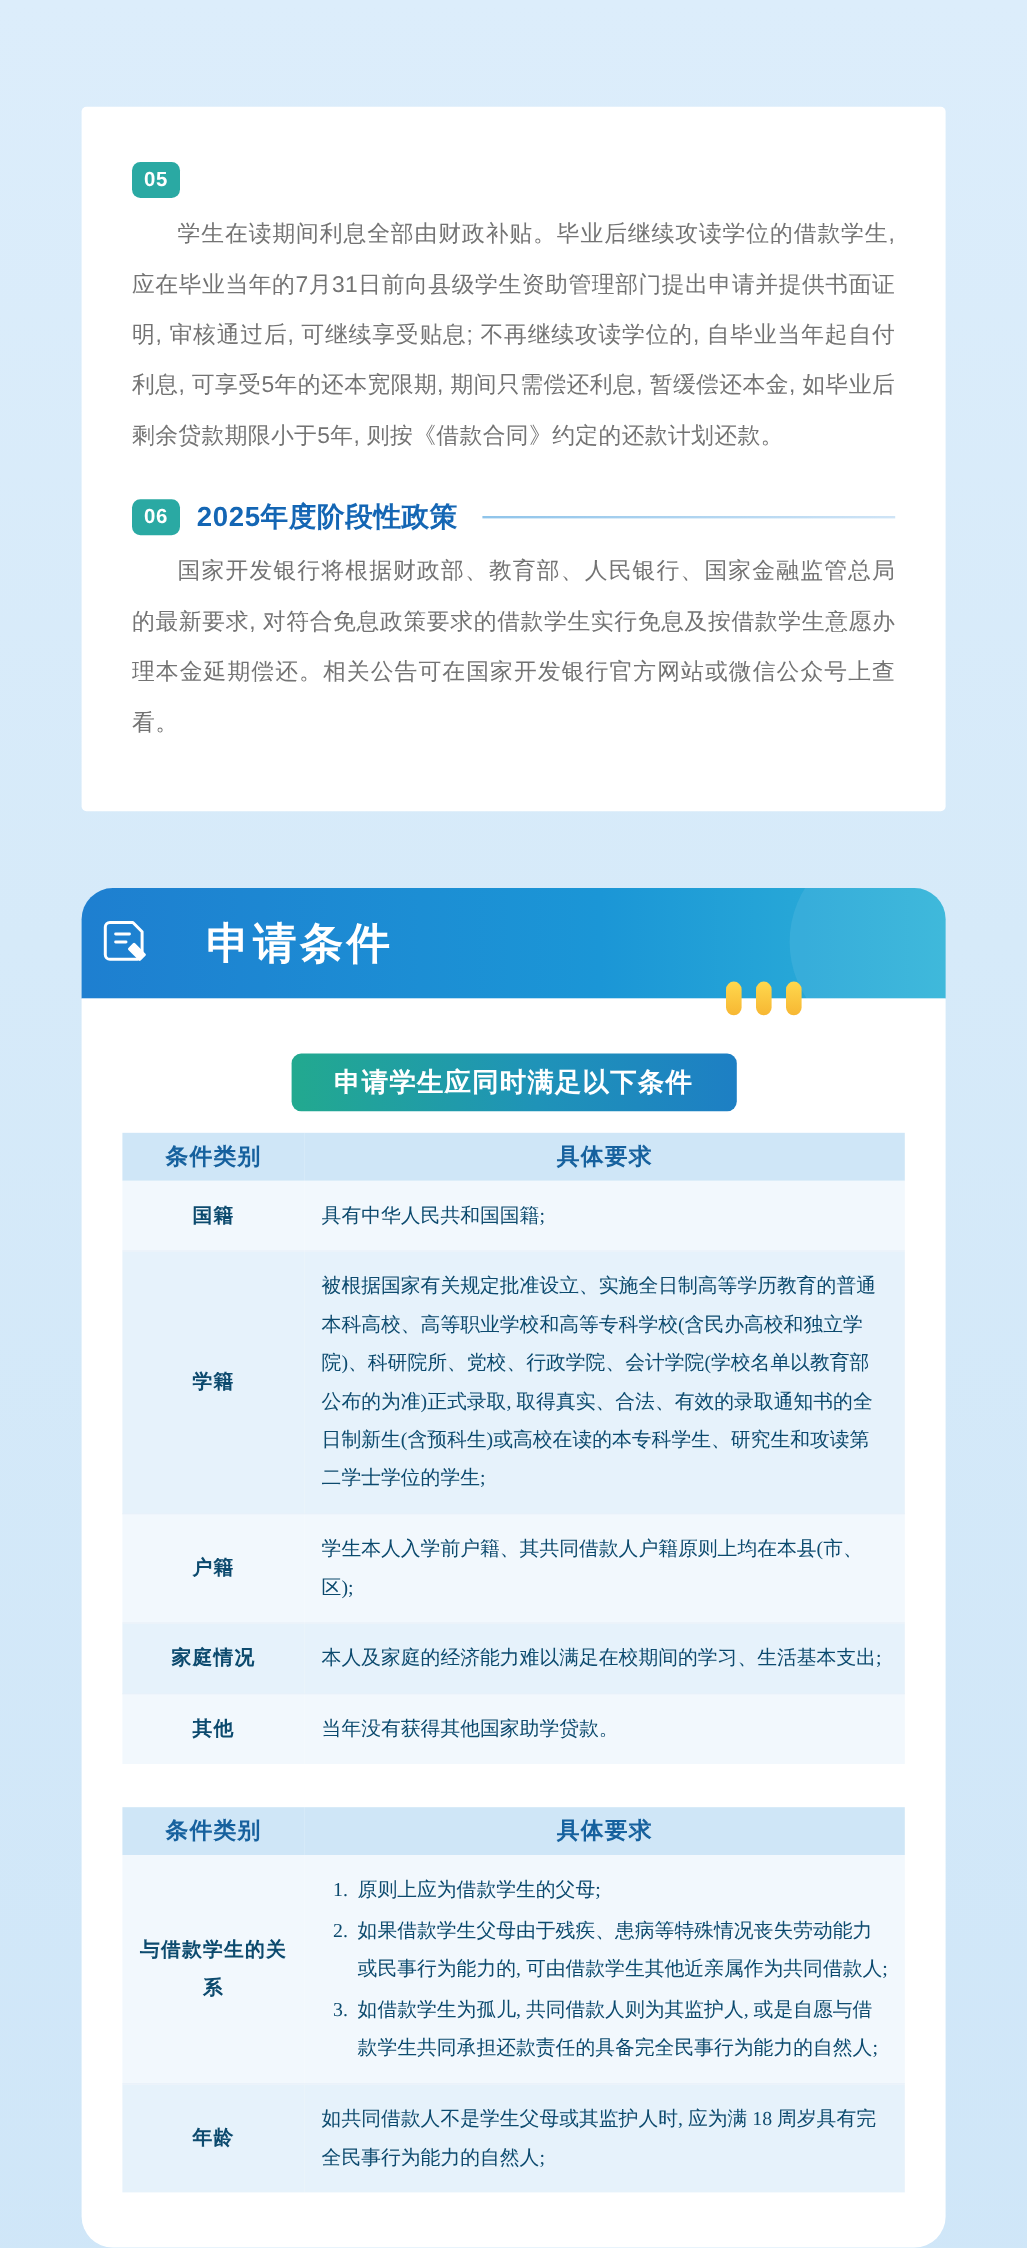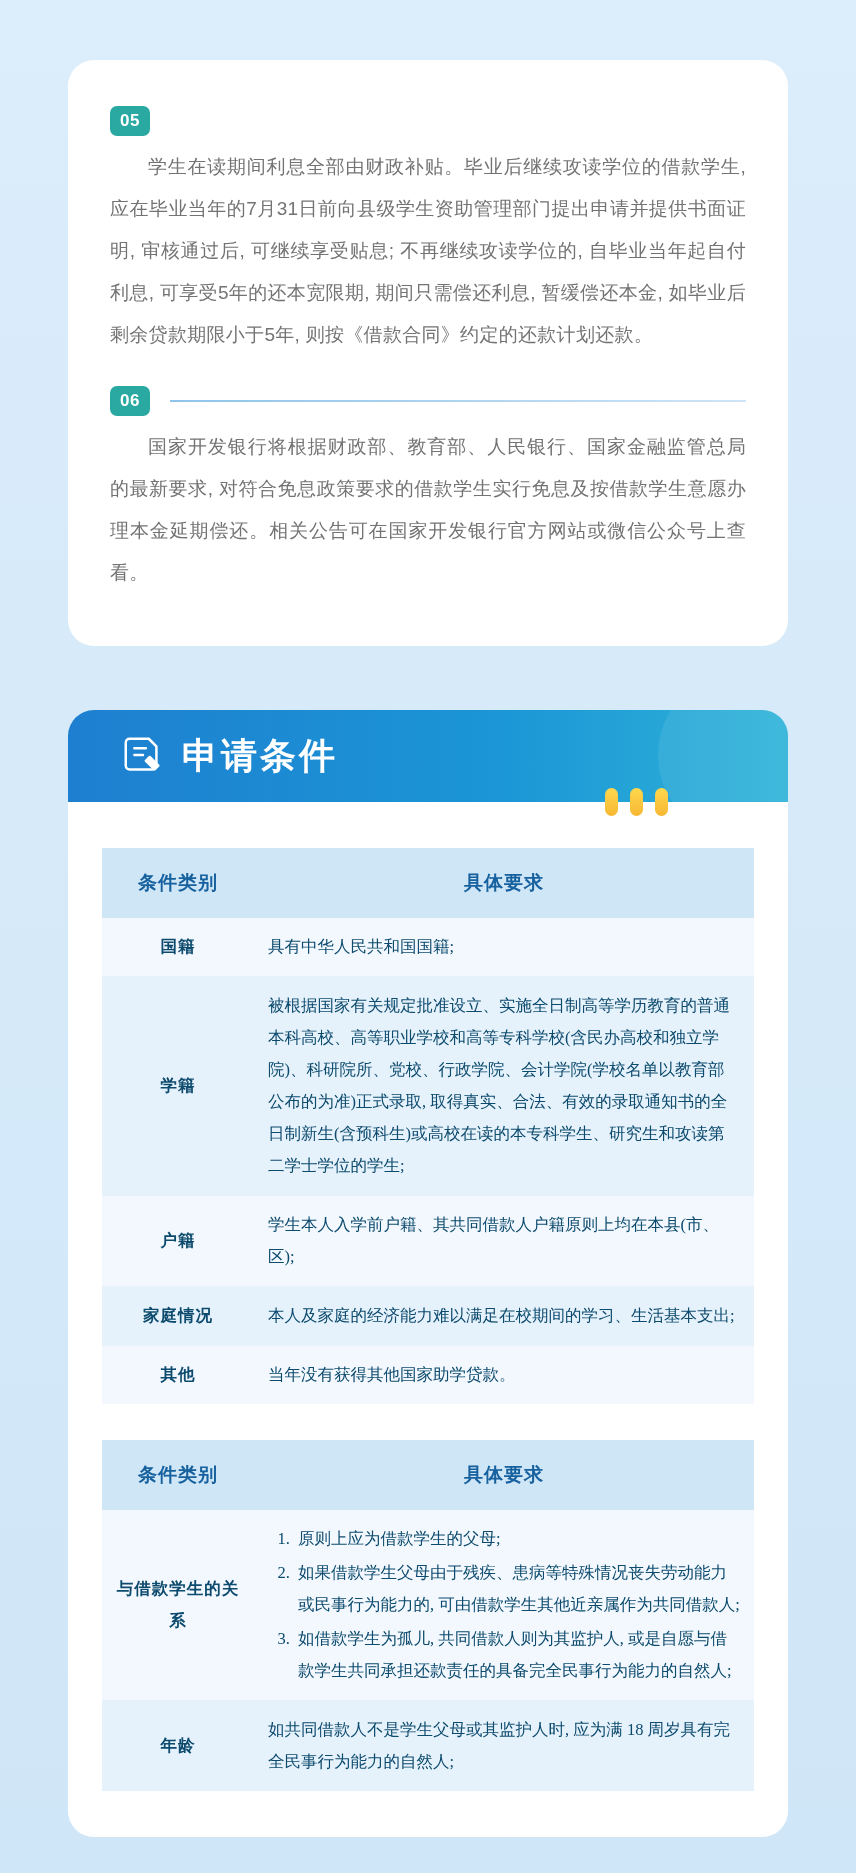--- a/index.html
+++ b/index.html
@@ -27,22 +27,22 @@
   .card {
     margin: 0 68px;
     background: #ffffff;
     border-radius: 26px;
     box-sizing: border-box;
   }
 
   
   .faq-card {
     padding: 46px 42px 52px 42px;
-    margin-top: 60px;
-    border-radius: 26px;
+    margin-top: 89px;
+    border-radius: 4px;
     background: #ffffff;
   }
   .qa-head {
     display: flex;
     align-items: center;
     gap: 14px;
     margin-bottom: 10px;
   }
   .qa-num {
     width: 40px;
@@ -87,23 +87,24 @@
     margin: 64px 68px 0 68px;
     position: relative;
   }
   .section-header {
     position: relative;
     background: linear-gradient(90deg, #1e7fd0 0%, #1b96d6 60%, #2fb3d8 100%);
     border-radius: 26px 26px 0 0;
     height: 92px;
     display: flex;
     align-items: center;
-    padding-left: 52px;
+    padding-left: 14px;
     box-sizing: border-box;
     overflow: hidden;
+    gap: 28px;
   }
   .section-header::after {
     content: "";
     position: absolute;
     right: -40px;
     top: -40px;
     width: 170px;
     height: 170px;
     border-radius: 50%;
     background: rgba(255,255,255,0.08);
@@ -175,21 +176,21 @@
     border-collapse: collapse;
     table-layout: fixed;
     margin-bottom: 36px;
   }
   table.cond:last-child { margin-bottom: 0; }
   table.cond thead th {
     background: #cfe6f7;
     color: #16619e;
     font-size: 19px;
     font-weight: bold;
-    padding: 22px 0;
+    padding: 7px 0;
     letter-spacing: 1px;
   }
   table.cond thead th.col1 { width: 152px; }
   table.cond tbody td {
     font-size: 16.5px;
     line-height: 32px;
     color: #0c4a6e;
     padding: 13px 14px;
     vertical-align: middle;
     border-bottom: 1px solid #e8f1f9;
@@ -222,20 +223,21 @@
 
   <div class="card faq-card">
 
     <div class="qa-head">
       <div class="qa-num">05</div>
     </div>
     <div class="qa-body">学生在读期间利息全部由财政补贴。毕业后继续攻读学位的借款学生, 应在毕业当年的7月31日前向县级学生资助管理部门提出申请并提供书面证明, 审核通过后, 可继续享受贴息; 不再继续攻读学位的, 自毕业当年起自付利息, 可享受5年的还本宽限期, 期间只需偿还利息, 暂缓偿还本金, 如毕业后剩余贷款期限小于5年, 则按《借款合同》约定的还款计划还款。</div>
 
     <div class="qa-head">
       <div class="qa-num">06</div>
+      <div class="qa-title">2025年度阶段性政策</div>
       <div class="qa-rule"></div>
     </div>
     <div class="qa-body">国家开发银行将根据财政部、教育部、人民银行、国家金融监管总局的最新要求, 对符合免息政策要求的借款学生实行免息及按借款学生意愿办理本金延期偿还。相关公告可在国家开发银行官方网站或微信公众号上查看。</div>
 
   </div>
 
   <div class="section">
 
     <div class="section-header">
       <span class="section-icon">
@@ -249,20 +251,21 @@
     </div>
 
     <div class="section-body">
 
       <div class="clips">
         <div class="clip"></div>
         <div class="clip"></div>
         <div class="clip"></div>
       </div>
 
+      <div class="pill">申请学生应同时满足以下条件</div>
 
       <table class="cond">
         <thead>
           <tr>
             <th class="col1">条件类别</th>
             <th>具体要求</th>
           </tr>
         </thead>
         <tbody>
           <tr>

